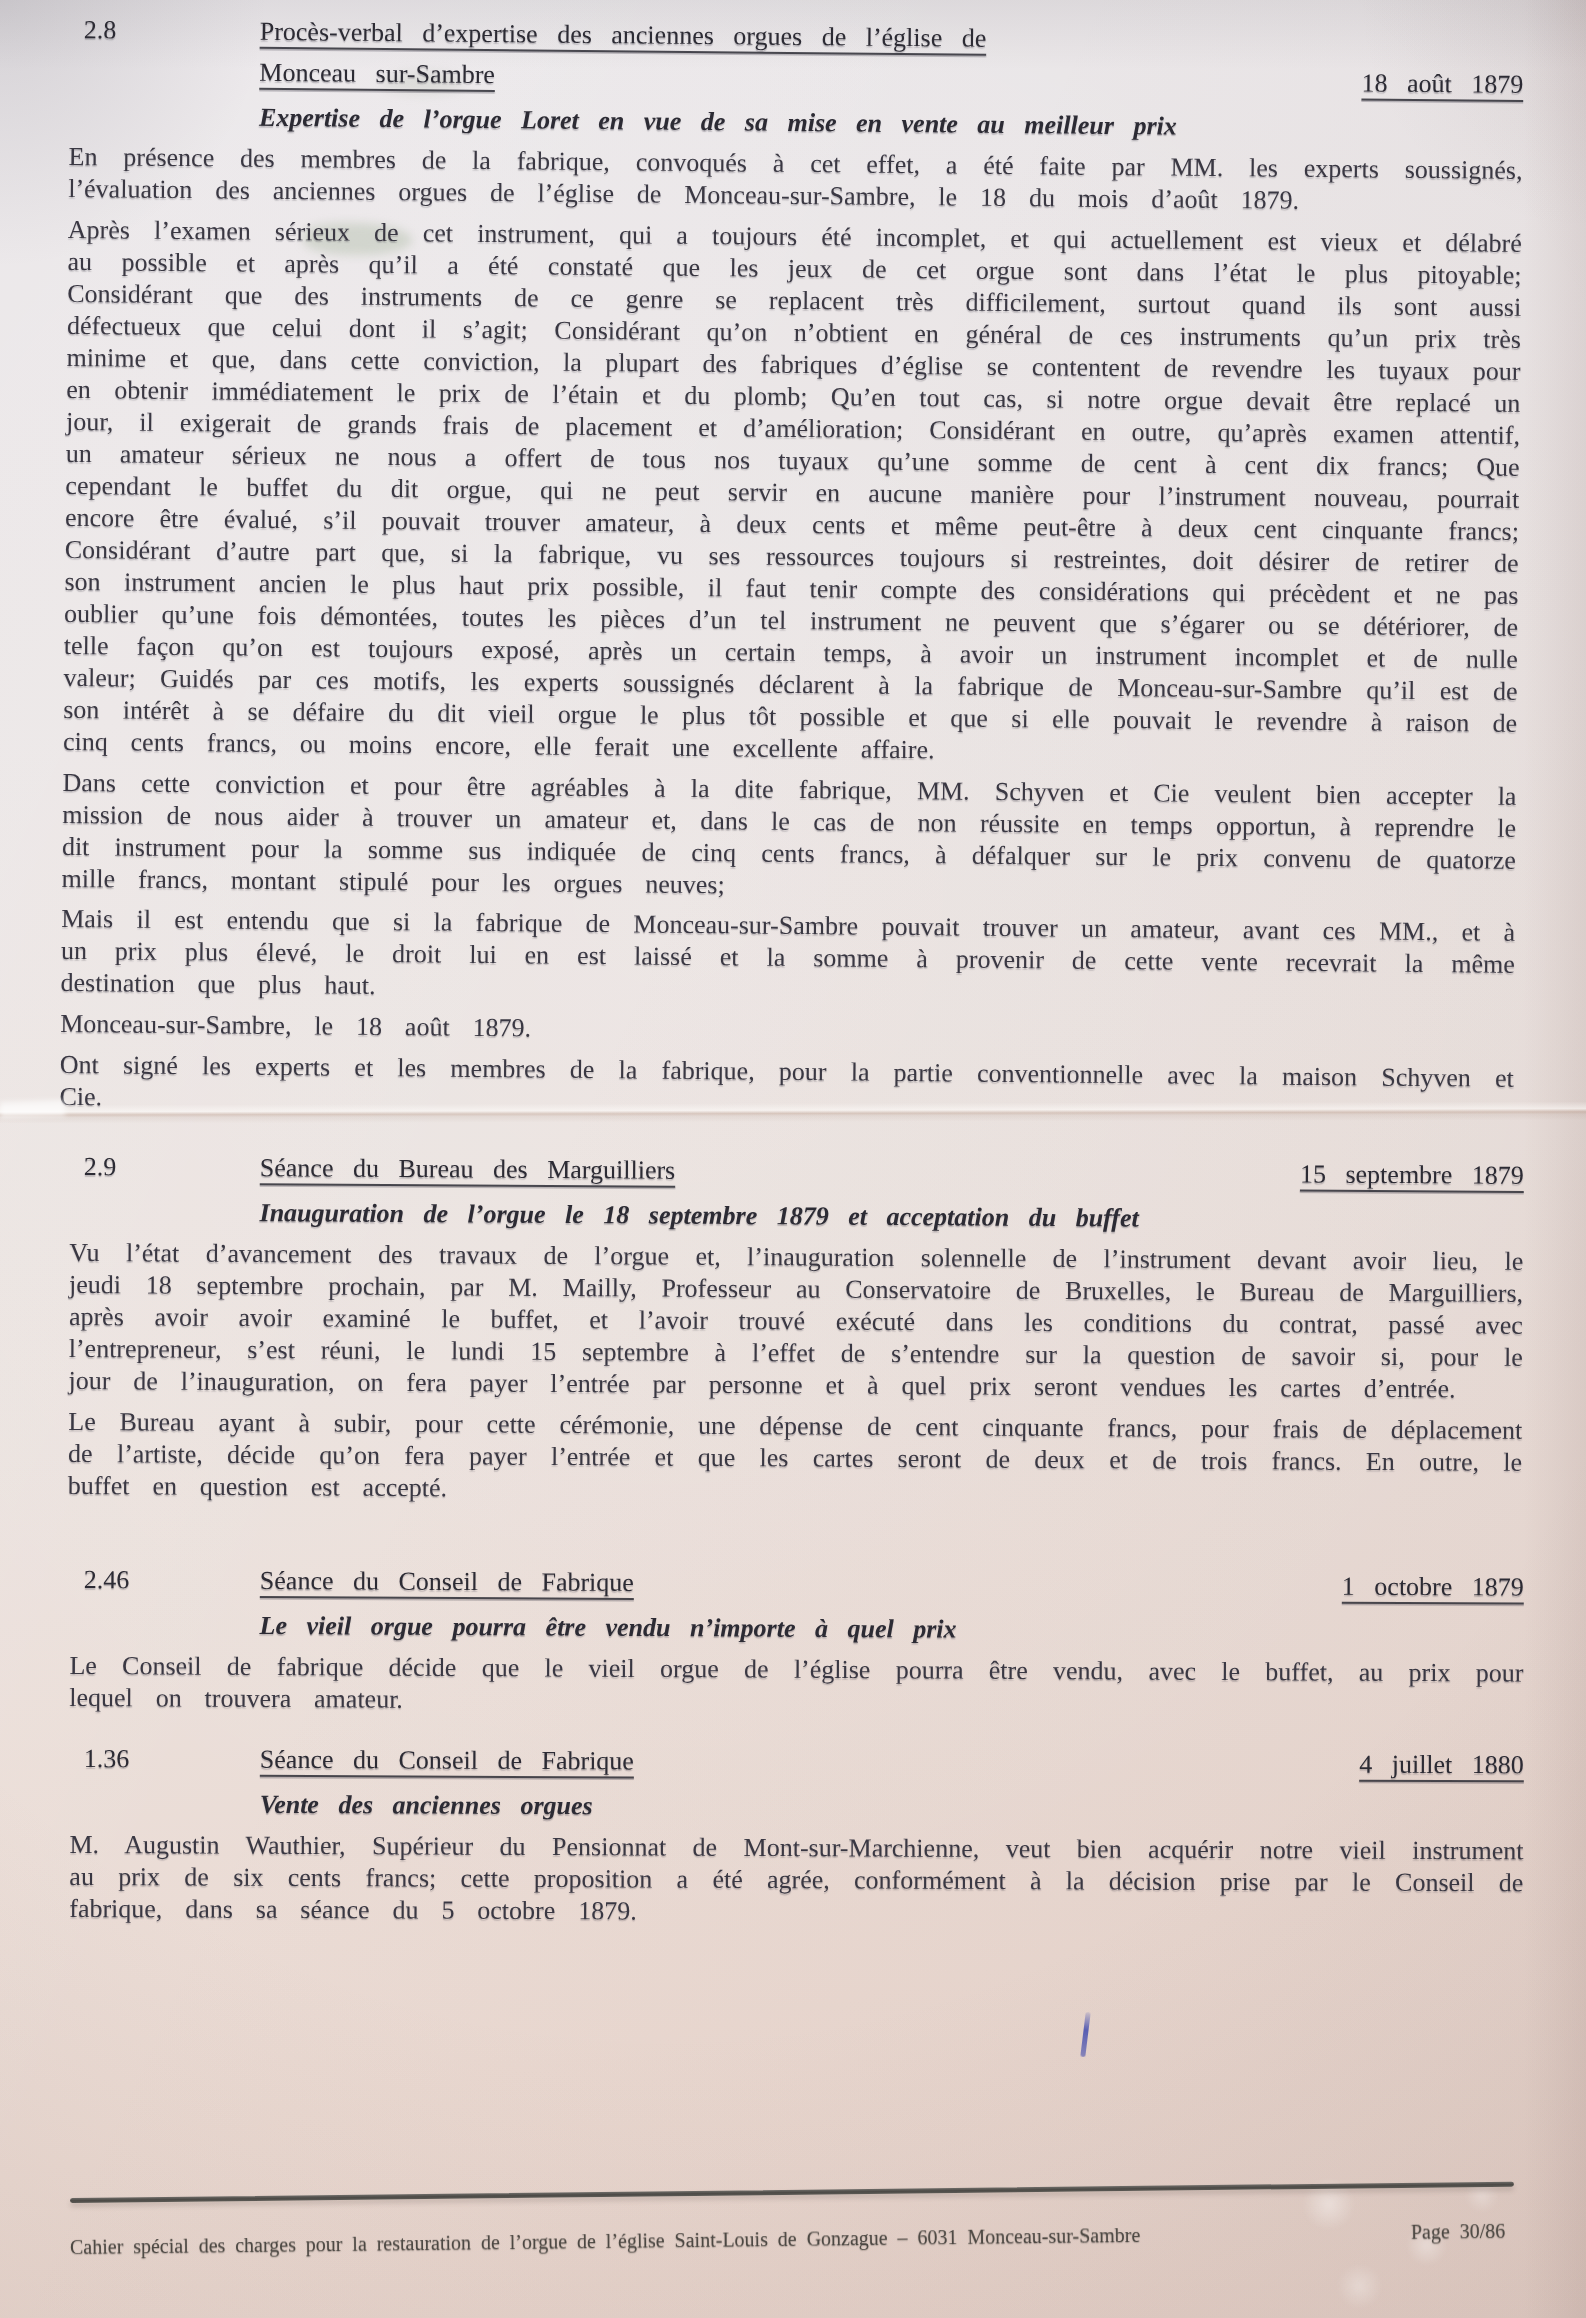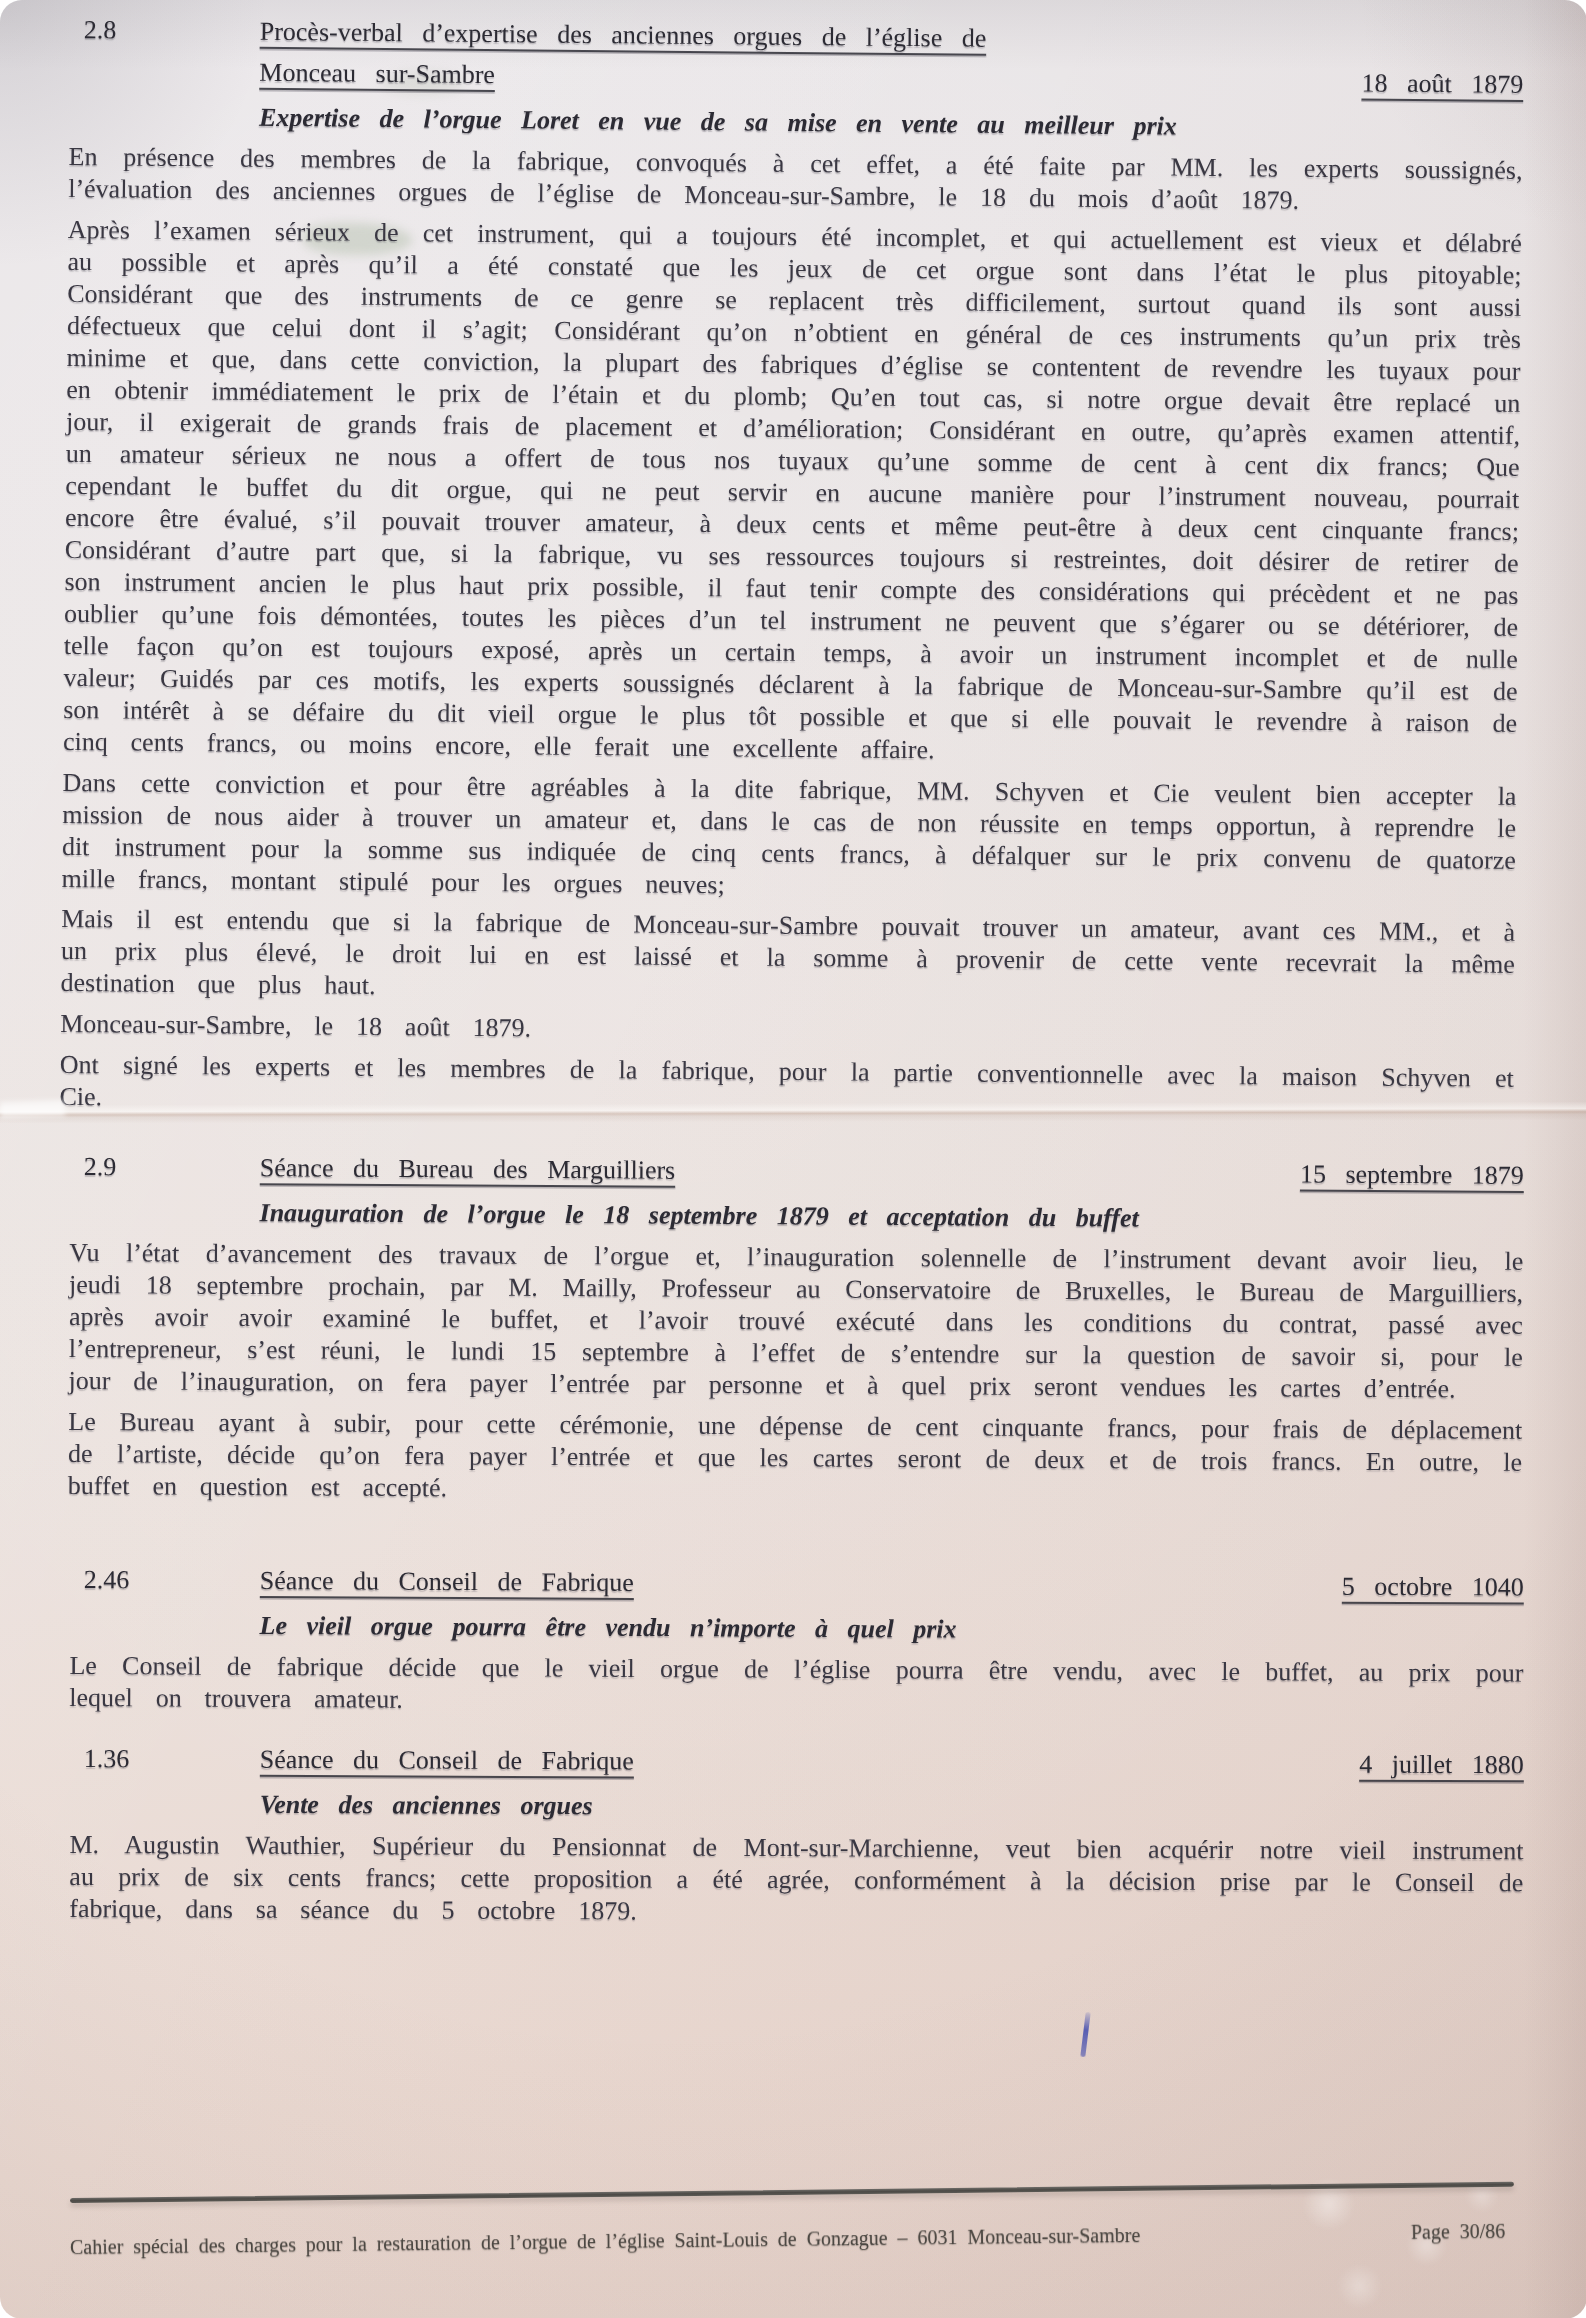--- a/index.html
+++ b/index.html
@@ -16,21 +16,20 @@
     width: 1587px;
     height: 2319px;
     background:
       linear-gradient(168deg,
         #eae7ea 0%,
         #eae5e5 28%,
         #ebe2de 55%,
         #ead9d1 82%,
         #e8d4cb 100%);
     overflow: hidden;
-    border-radius: 22px;
   }
 
   
   .overlay { position: absolute; inset: 0; pointer-events: none; }
   .vignette {
     background:
       radial-gradient(ellipse 120% 90% at 42% 38%,
         rgba(255,255,255,0.10) 0%,
         rgba(255,255,255,0.00) 55%,
         rgba(105,85,82,0.15) 100%);
@@ -267,21 +266,21 @@
       <p class="para">Vu l’état d’avancement des travaux de l’orgue et, l’inauguration solennelle de l’instrument devant avoir lieu, le jeudi 18 septembre prochain, par M. Mailly, Professeur au Conservatoire de Bruxelles, le Bureau de Marguilliers, après avoir avoir examiné le buffet, et l’avoir trouvé exécuté dans les conditions du contrat, passé avec l’entrepreneur, s’est réuni, le lundi 15 septembre à l’effet de s’entendre sur la question de savoir si, pour le jour de l’inauguration, on fera payer l’entrée par personne et à quel prix seront vendues les cartes d’entrée.</p>
       <p class="para">Le Bureau ayant à subir, pour cette cérémonie, une dépense de cent cinquante francs, pour frais de déplacement de l’artiste, décide qu’on fera payer l’entrée et que les cartes seront de deux et de trois francs. En outre, le buffet en question est accepté.</p>
     </div>
 
     <div class="section sec-210 rot-c">
       <div class="sec-head">
         <span class="sec-num">2.46</span>
         <span class="title-wrap">
           <span class="title-line">Séance du Conseil de Fabrique</span>
         </span>
-        <span class="sec-date">5 octobre 1040</span>
+        <span class="sec-date">1 octobre 1879</span>
       </div>
       <div class="sec-subtitle">Le vieil orgue pourra être vendu n’importe à quel prix</div>
       <p class="para">Le Conseil de fabrique décide que le vieil orgue de l’église pourra être vendu, avec le buffet, au prix pour lequel on trouvera amateur.</p>
     </div>
 
     <div class="section sec-211 rot-d">
       <div class="sec-head">
         <span class="sec-num">1.36</span>
         <span class="title-wrap">
           <span class="title-line">Séance du Conseil de Fabrique</span>

